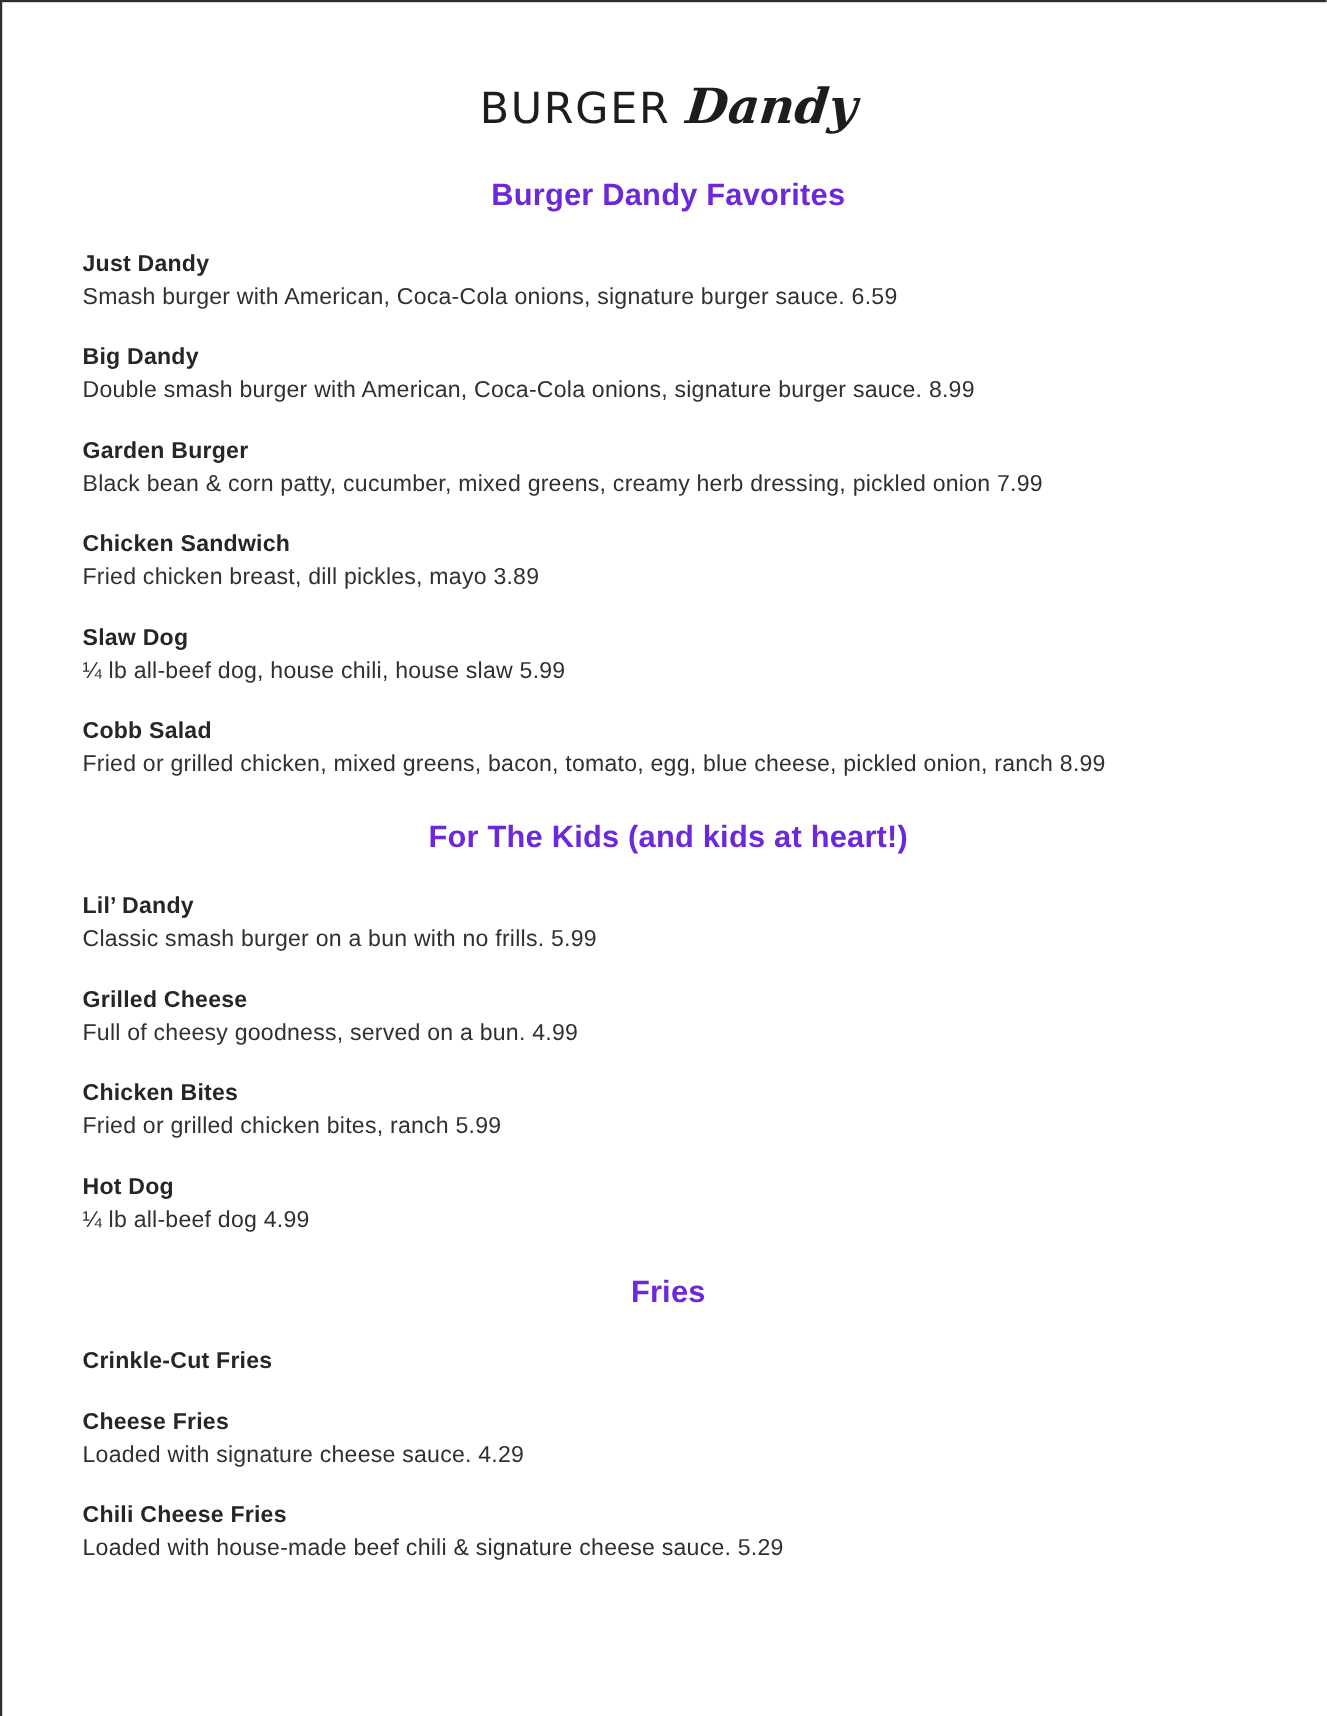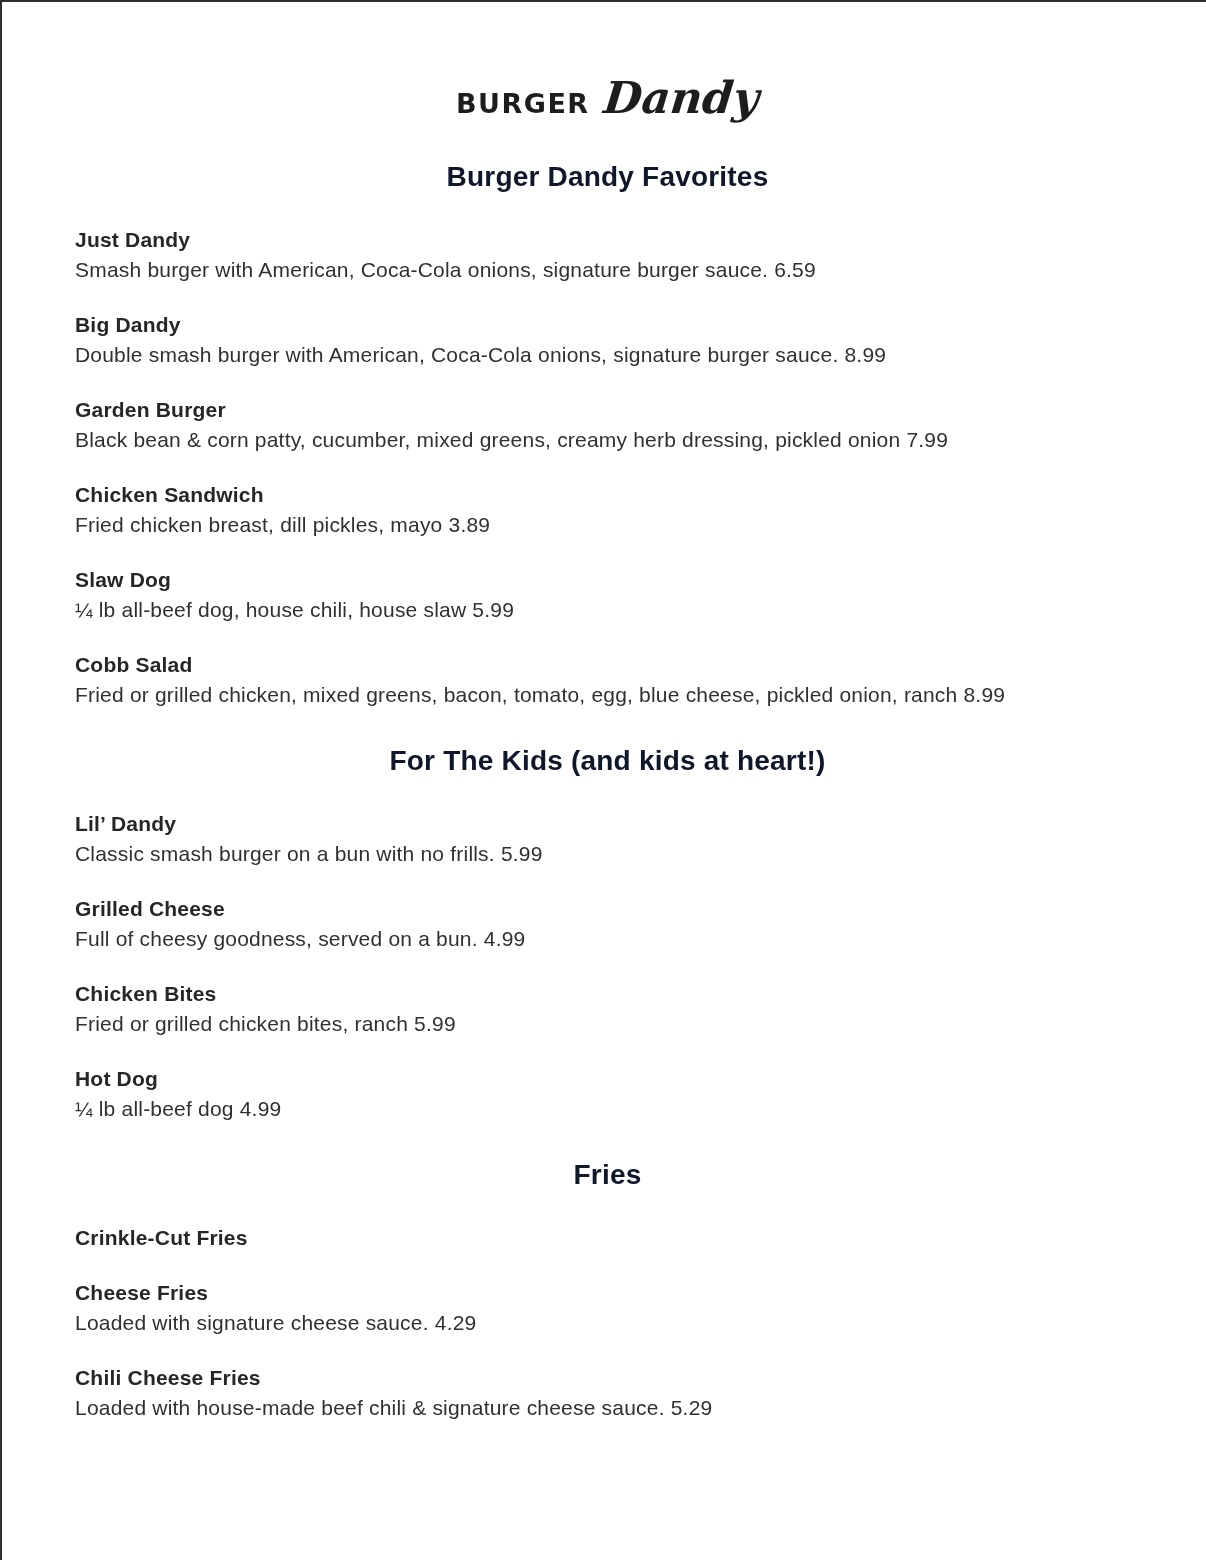--- a/index.html
+++ b/index.html
@@ -25,40 +25,40 @@
   }
   
   .logo {
     text-align: center;
     margin: 0 0 30px 0;
     line-height: 48px;
     white-space: nowrap;
   }
   .logo-primary {
     font-family: "DejaVu Sans", sans-serif;
-    font-weight: 700;
-    font-size: 27px;
+    font-weight: 400;
+    font-size: 39px;
     letter-spacing: 1.5px;
     color: #1d1d1d;
   }
   .logo-script {
     font-family: "DejaVu Serif", serif;
     font-style: italic;
     font-weight: 700;
     font-size: 44px;
     color: #1d1d1d;
     margin-left: 10px;
     display: inline-block;
     transform: skewX(-6deg);
   }
   
   .section-title {
     font-size: 28px;
     font-weight: 700;
-    color: #0f172a;
+    color: #6d28d9;
     text-align: center;
     margin: 0 0 33px 0;
     line-height: 30px;
     letter-spacing: 0.2px;
   }
   .section { margin: 0; }
   .section + .section .section-title { margin-top: 36px; }
   .section--spaced .section-title { margin-top: 68px; }
   
   .menu-item { margin-bottom: 25px; }

